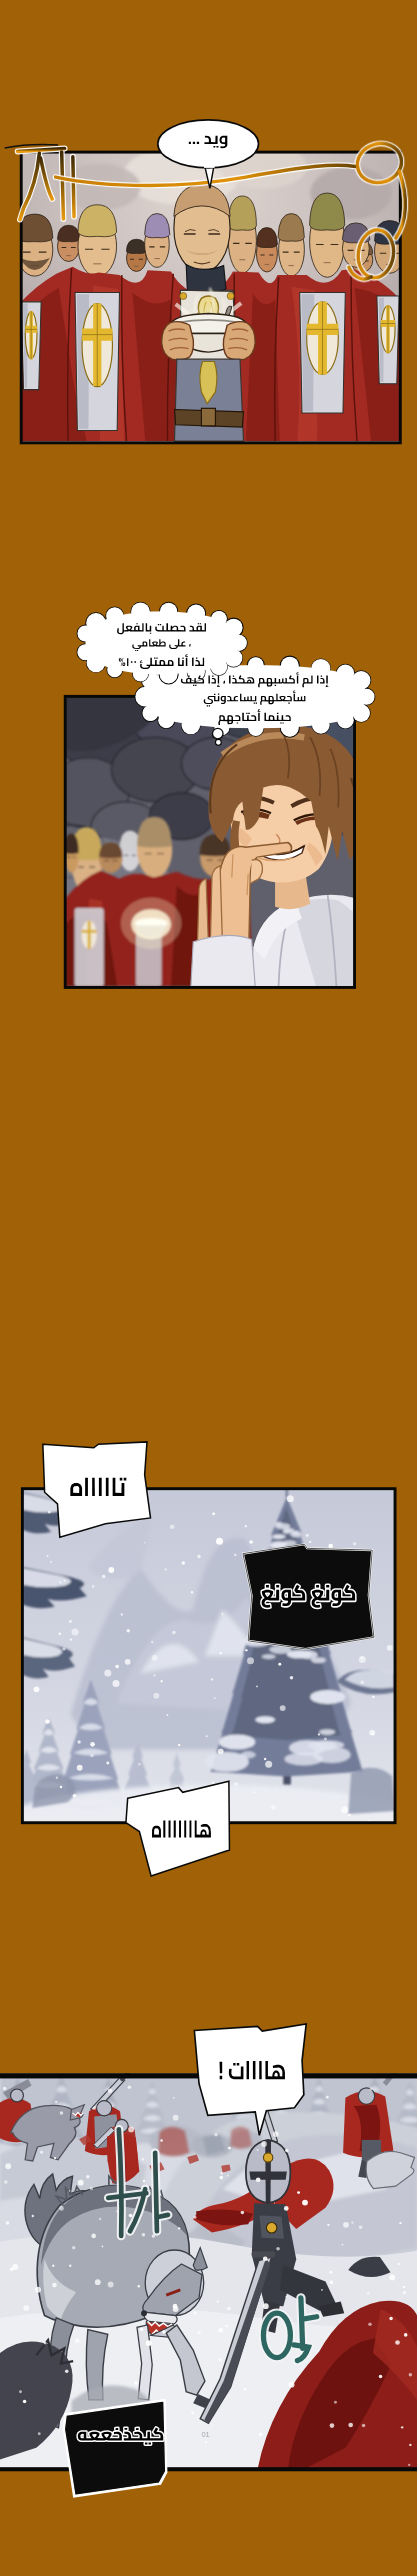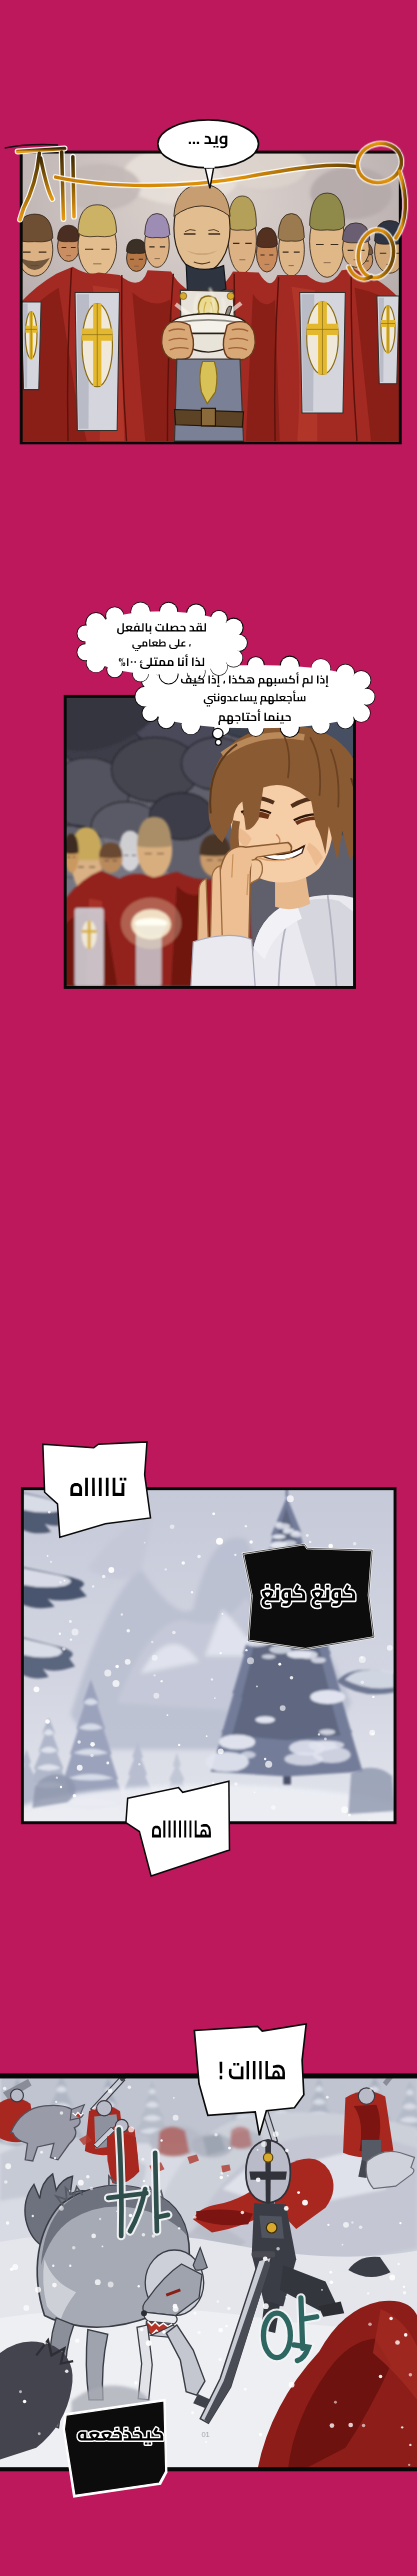--- a/index.html
+++ b/index.html
@@ -1,14 +1,14 @@
 <!DOCTYPE html>
 <html style="font-size:9.4px"><head><meta charset="utf-8"><title>p</title><style>
 html,body{margin:0;padding:0;background:#fff}
-#page{position:relative;width:418px;height:2576px;background:#be185d;overflow:hidden;font-family:"Liberation Sans",sans-serif}
+#page{position:relative;width:418px;height:2576px;background:#a16207;overflow:hidden;font-family:"Liberation Sans",sans-serif}
 .abs{position:absolute}
 </style></head><body>
 <div id="page">
 
 <svg class="abs" style="left:0;top:117px" width="418" height="351" viewBox="0 0 714 600">
 <defs>
 <radialGradient id="p1bg" cx="48%" cy="16%" r="80%">
  <stop offset="0%" stop-color="#ded5cf"></stop>
           <stop offset="40%" stop-color="#ccc2c0"></stop>
           <stop offset="100%" stop-color="#a99f9f"></stop>

